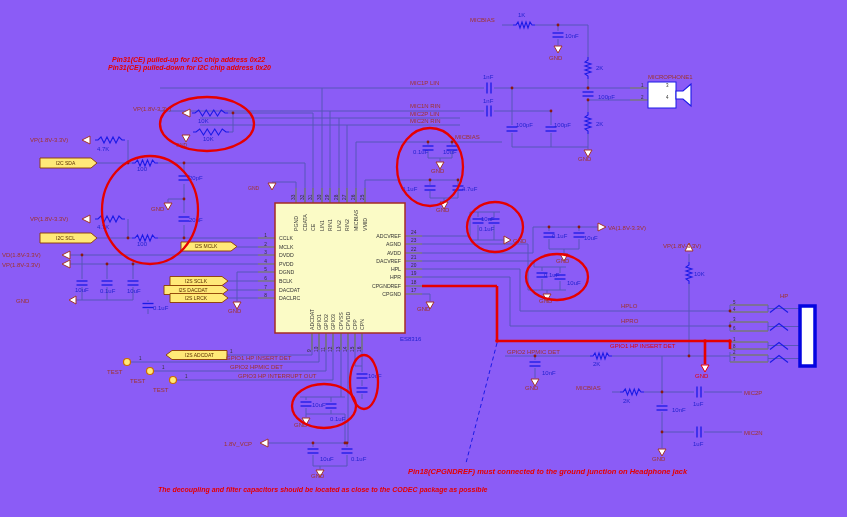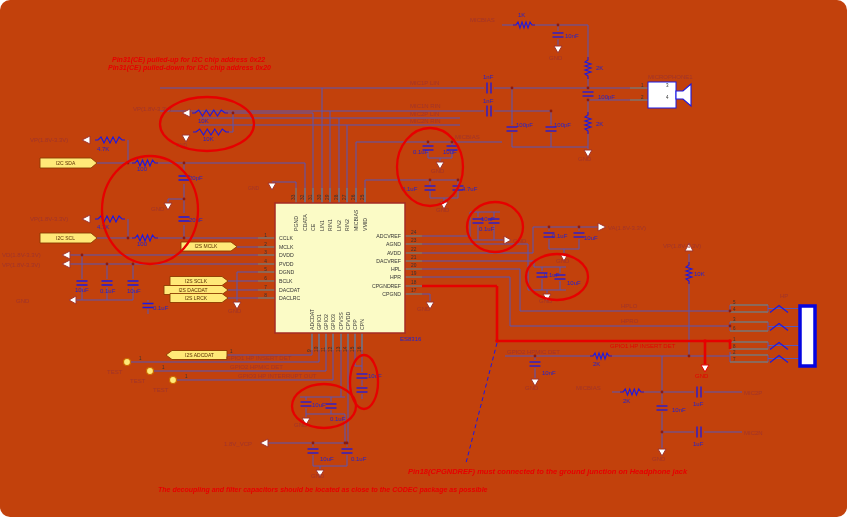--- a/index.html
+++ b/index.html
@@ -1,16 +1,16 @@
 <!DOCTYPE html>
 <html><head>
 <meta charset="utf-8">
 <style>
   html,body{margin:0;padding:0;background:#ffffff;}
-  #wrap{position:relative;width:847px;height:517px;background:#c2410c;overflow:hidden;border-radius:10px;}
+  #wrap{position:relative;width:847px;height:517px;background:#8b5cf6;overflow:hidden;}
   svg{display:block;}
   text{font-family:"Liberation Sans",sans-serif;}
 </style>
 </head>
 <body>
 
 <div id="wrap">
   <svg id="cv" width="847" height="517" viewBox="0 0 847 517">
       <line x1="502" y1="25" x2="513" y2="25" stroke="#5757b8" stroke-width="1"></line>
       <line x1="535" y1="25" x2="588" y2="25" stroke="#5757b8" stroke-width="1"></line>

